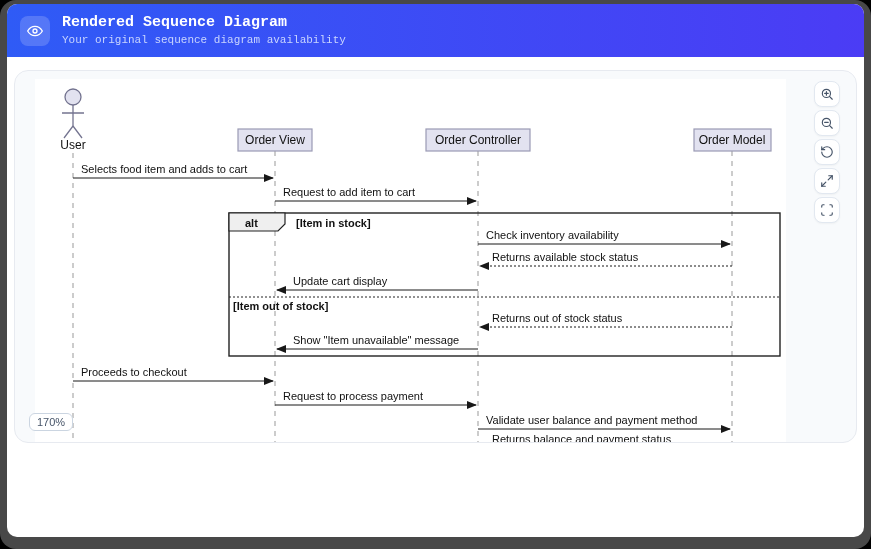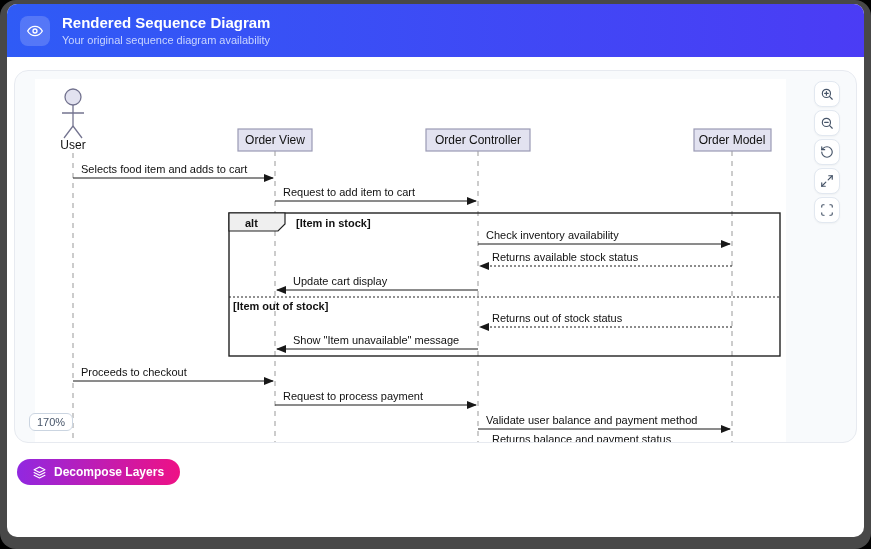--- a/index.html
+++ b/index.html
@@ -1,21 +1,21 @@
 <!DOCTYPE html>
 <html><head>
 <meta charset="utf-8">
 <style>
   * { margin:0; padding:0; box-sizing:border-box; }
   html,body { width:871px; height:549px; background:#000; font-family:"Liberation Sans", sans-serif; }
   .frame { position:absolute; inset:0; width:871px; height:549px; background:#484848; border-radius:16px; }
   .window { position:absolute; top:4px; left:7px; right:7px; bottom:12px; background:#fff; border-radius:10px; overflow:hidden; }
 
   
-  .header { height:53px; background:linear-gradient(90deg,#2f5bf6,#4b3cf5); display:flex; align-items:center; padding:0 13px; gap:12px; }
+  .header { height:53px; background:linear-gradient(90deg,#2f5bf6,#4b3cf5); display:flex; align-items:center; padding:0 13px; gap:12px;font-family:Liberation Mono, monospace; }
   .header-icon { width:30px; height:30px; border-radius:8px; background:rgba(255,255,255,0.18); display:flex; align-items:center; justify-content:center; flex:0 0 auto; }
   .header-title { color:#fff; font-size:15px; font-weight:bold; line-height:1.25; }
   .header-sub { color:#c9d5fe; font-size:11px; line-height:1.3; }
 
   
   .card { position:relative; margin:13px 7px 0 7px; height:373px; background:#f8fafc; border:1px solid #e7eaf0; border-radius:14px; overflow:hidden; }
   .diagram-surface { position:absolute; left:20px; top:8px; width:751px; height:365px; background:#ffffff; }
   .zoom-badge { position:absolute; left:14px; bottom:11px; background:#fff; border:1px solid #cbd5e1; border-radius:6px; padding:2px 7px; font-size:11px; color:#475569; }
   .controls { position:absolute; right:16px; top:10px; display:flex; flex-direction:column; gap:3px; }
   .ctrl-btn { width:26px; height:26px; background:#fff; border:1px solid #e2e8f0; border-radius:8px; display:flex; align-items:center; justify-content:center; color:#475569; cursor:pointer; box-shadow:0 1px 2px rgba(0,0,0,0.04); }
@@ -165,23 +165,15 @@
               <path d="M17 3h2a2 2 0 0 1 2 2v2"></path>
               <path d="M21 17v2a2 2 0 0 1-2 2h-2"></path>
               <path d="M7 21H5a2 2 0 0 1-2-2v-2"></path>
           </svg>
         </button>
       </div>
     </div>
 
     
 
-    <button class="decompose-btn">
-      <svg viewBox="0 0 24 24">
-        <polygon points="12 2 2 7 12 12 22 7 12 2"></polygon>
-          <polyline points="2 12 12 17 22 12"></polyline>
-          <polyline points="2 17 12 22 22 17"></polyline>
-      </svg>
-      <span>Decompose Layers</span>
-    </button>
 
   </div>
 </div>
 
 </body></html>

